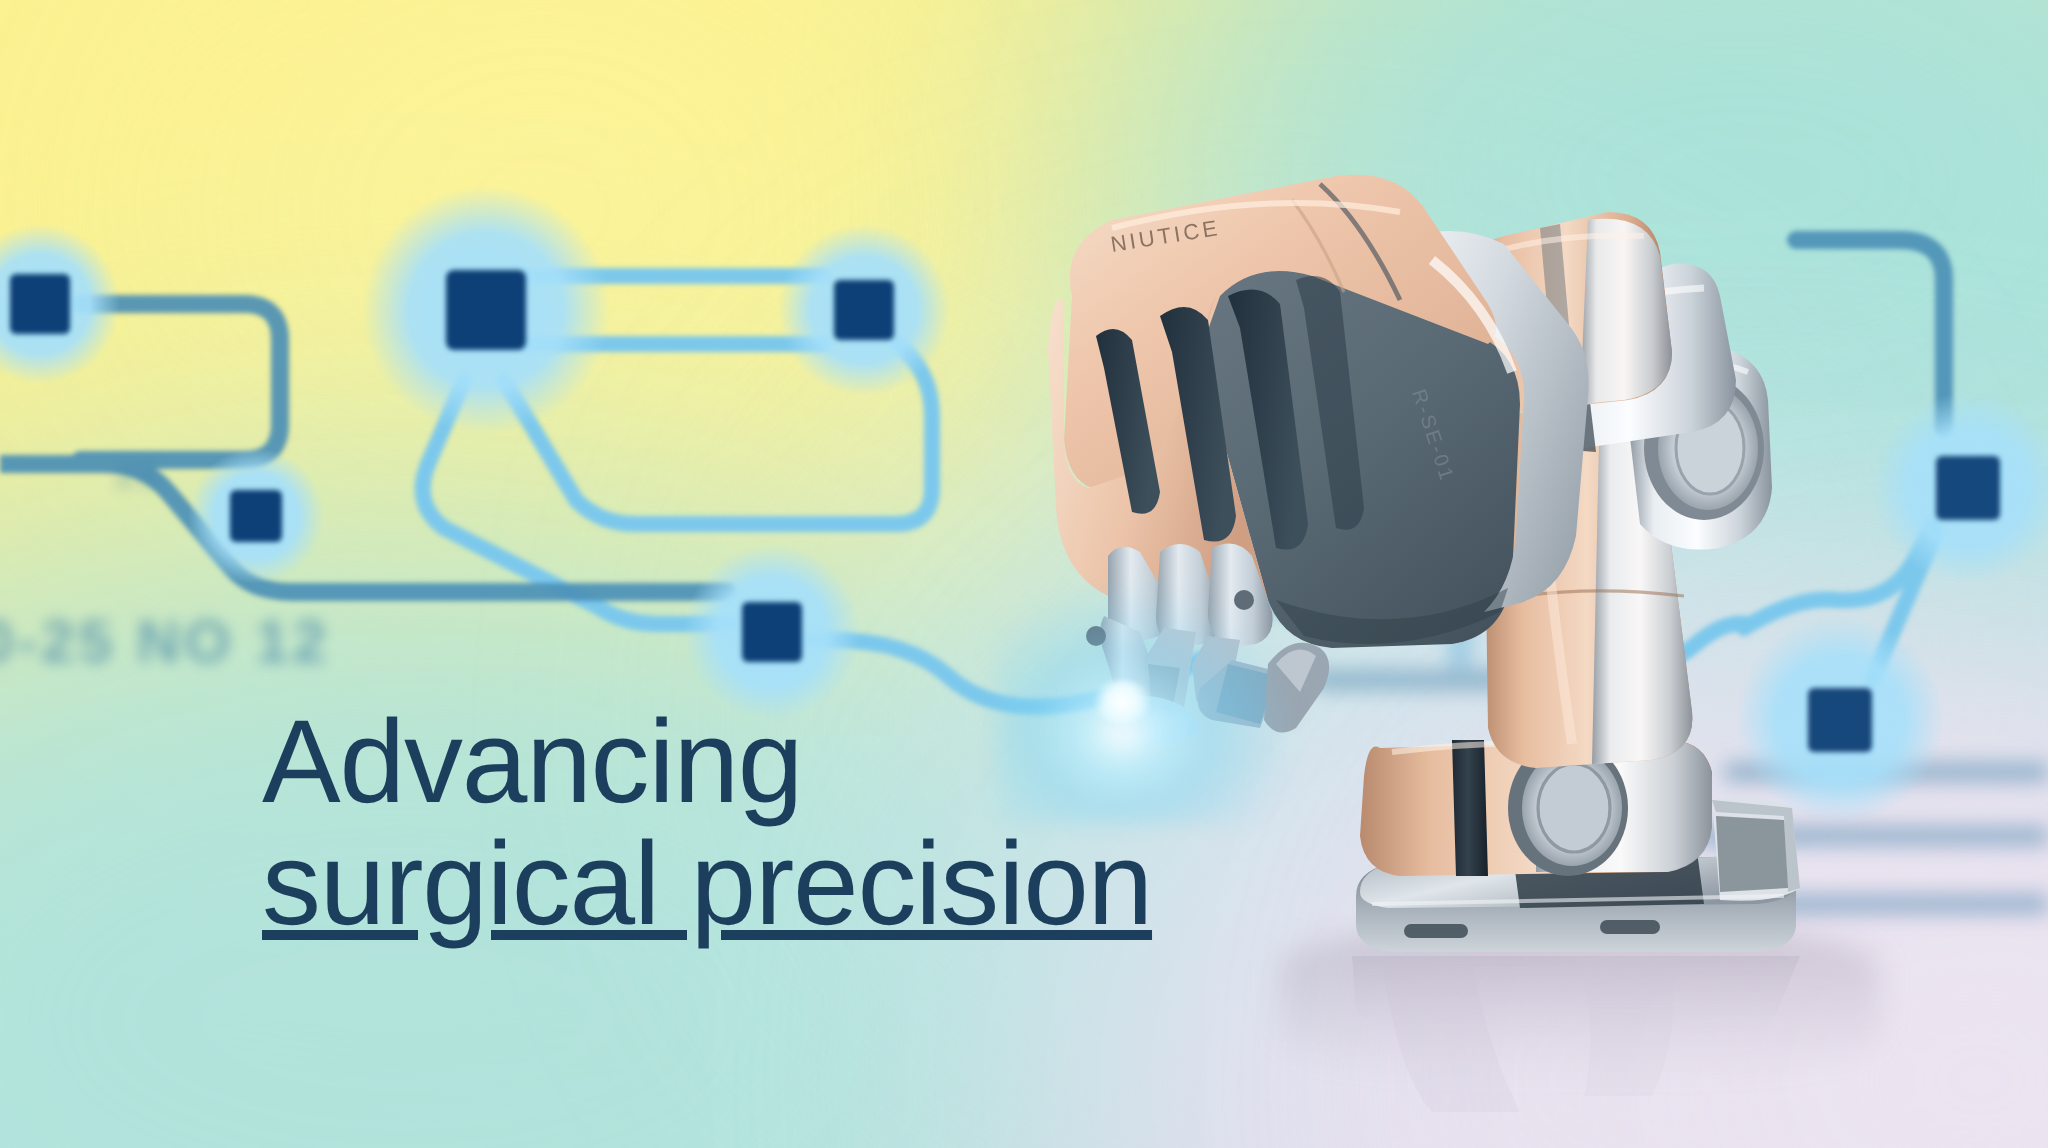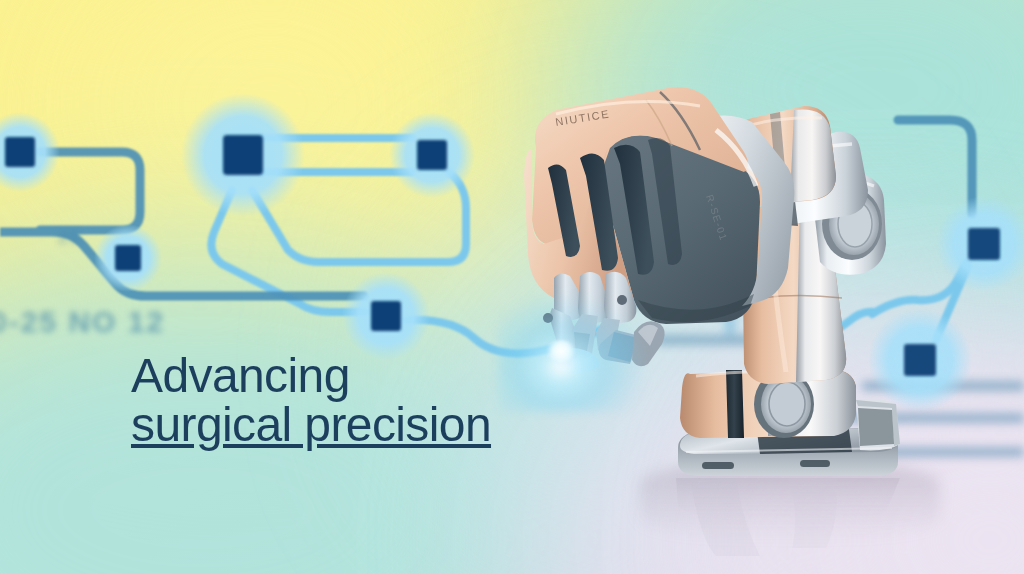--- a/index.html
+++ b/index.html
@@ -102,21 +102,21 @@
     font-family: "Liberation Sans", sans-serif;
   }
   #ghost1 { left: -10px; top: 305px; font-size: 30px; }
   #ghost2 { left: 58px;  top: 228px; font-size: 17px; opacity:.5; }
 
   
   .headline {
     position: absolute;
     left: 131px;
     top: 351px;
-    font-size: 48px;
+    font-size: 59px;
     line-height: 1.03;
     font-weight: 400;
     letter-spacing: -0.6px;
     color: #1d3f5e;
     font-family: "Liberation Sans", sans-serif;
   }
   .headline .l2 { display: block; text-decoration: underline; }
 
   
   .robot { position: absolute; inset: 0; }

